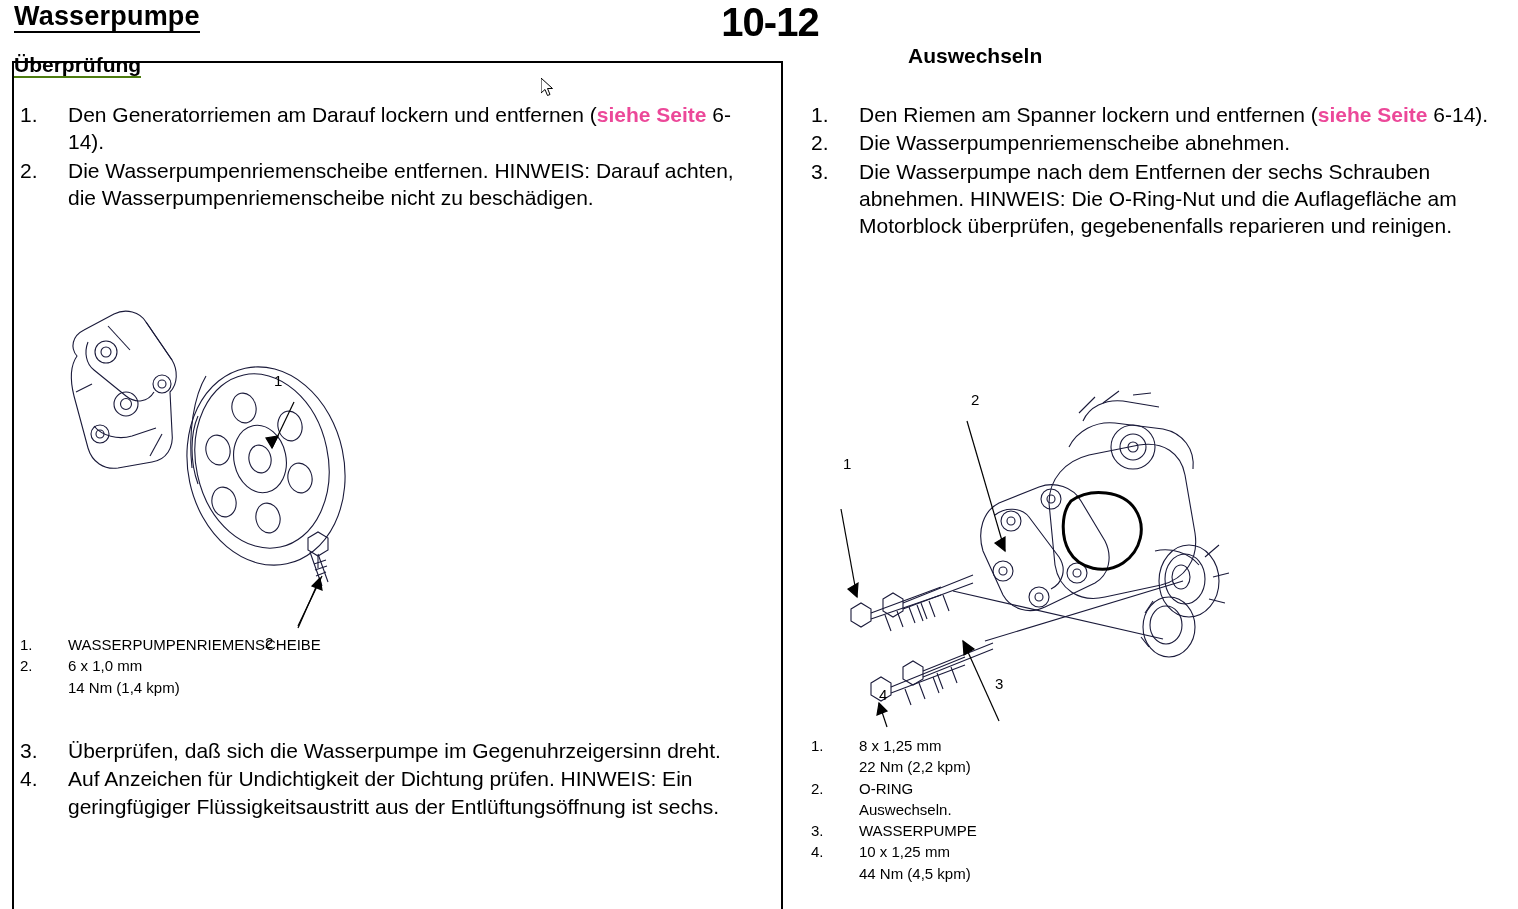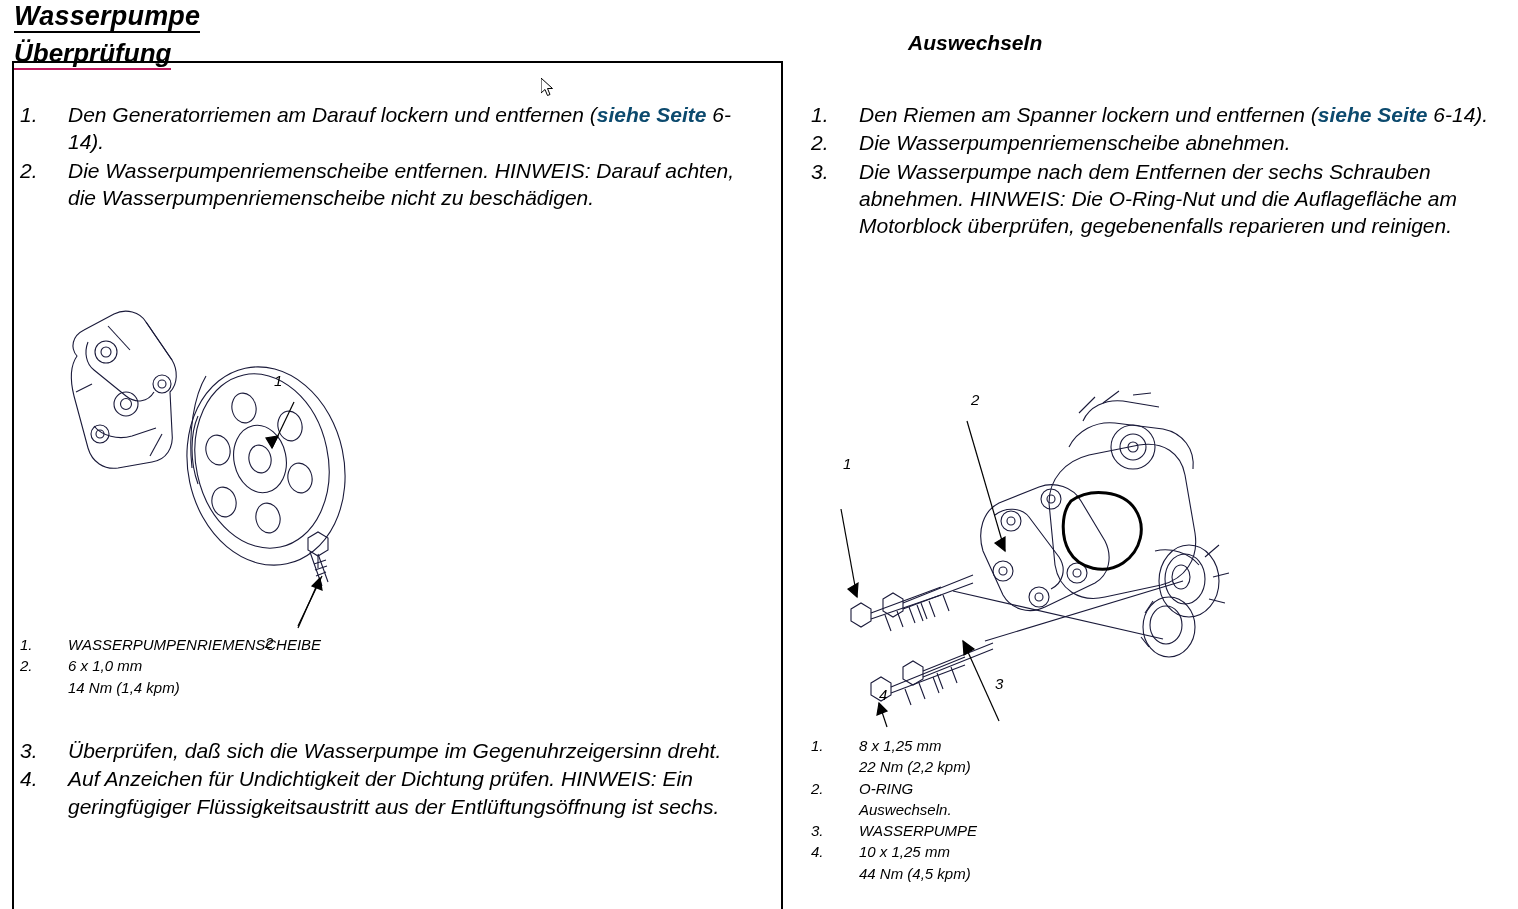--- a/index.html
+++ b/index.html
@@ -13,62 +13,61 @@
     position: relative;
     font-family: "Liberation Sans", sans-serif;
     color: #000000;
     overflow: hidden;
   }
   .page {
     position: absolute;
     left: 0; top: 0;
     width: 1400px;
     height: 909px;
-    font-style: italic;
   }
 
   
   .title-block {
     position: absolute;
     left: 14px;
     top: 2px;
     width: 420px;
   }
   .doc-title {
     font-size: 27px;
     font-weight: bold;
     letter-spacing: .2px;
     border-bottom: 2px solid #000;
     display: inline-block;
     line-height: 1.05;
     padding-bottom: 1px;
   }
   .doc-subtitle {
-    font-size: 26px;
+    font-size: 21px;
     font-weight: bold;
     line-height: 1.1;
-    margin-top: 6px;
+    margin-top: 20px;
     display: inline-block;
-    border-bottom: 2px solid #be185d;
+    border-bottom: 2px solid #4d7c0f;
     padding-bottom: 0px;
   }
   .page-number {
     position: absolute;
     left: 700px;
     top: 0px;
     width: 140px;
     text-align: center;
     font-size: 40px;
     font-weight: bold;
     letter-spacing: -1px;
   }
   .right-heading {
     position: absolute;
     left: 908px;
-    top: 31px;
+    top: 44px;
     font-size: 21px;
     font-weight: bold;
   }
 
   
   .rule-top-left {
     position: absolute;
     left: 12px;
     top: 61px;
     width: 770px;
@@ -120,21 +119,21 @@
   }
   .step-num {
     width: 48px;
     flex: 0 0 48px;
     text-align: left;
   }
   .step-text {
     flex: 1 1 auto;
   }
   .ref-red {
-    color: #0c4a6e;
+    color: #ec4899;
     font-weight: bold;
   }
 
   
   .legend {
     position: absolute;
     font-size: 15px;
     line-height: 1.42;
   }
   .legend-row {
@@ -174,20 +173,21 @@
 </head>
 <body>
 
 <div class="page">
 
   <div class="title-block">
     <div class="doc-title">Wasserpumpe</div><br>
     <div class="doc-subtitle">Überprüfung</div>
   </div>
 
+  <div class="page-number">10-12</div>
 
   <div class="right-heading">Auswechseln</div>
 
   <div class="rule-top-left"></div>
   <div class="rule-left-edge"></div>
   <div class="rule-vert"></div>
 
   <div class="col-left">
 
     <div class="steps" style="left:8px; top:40px; width:730px;">

